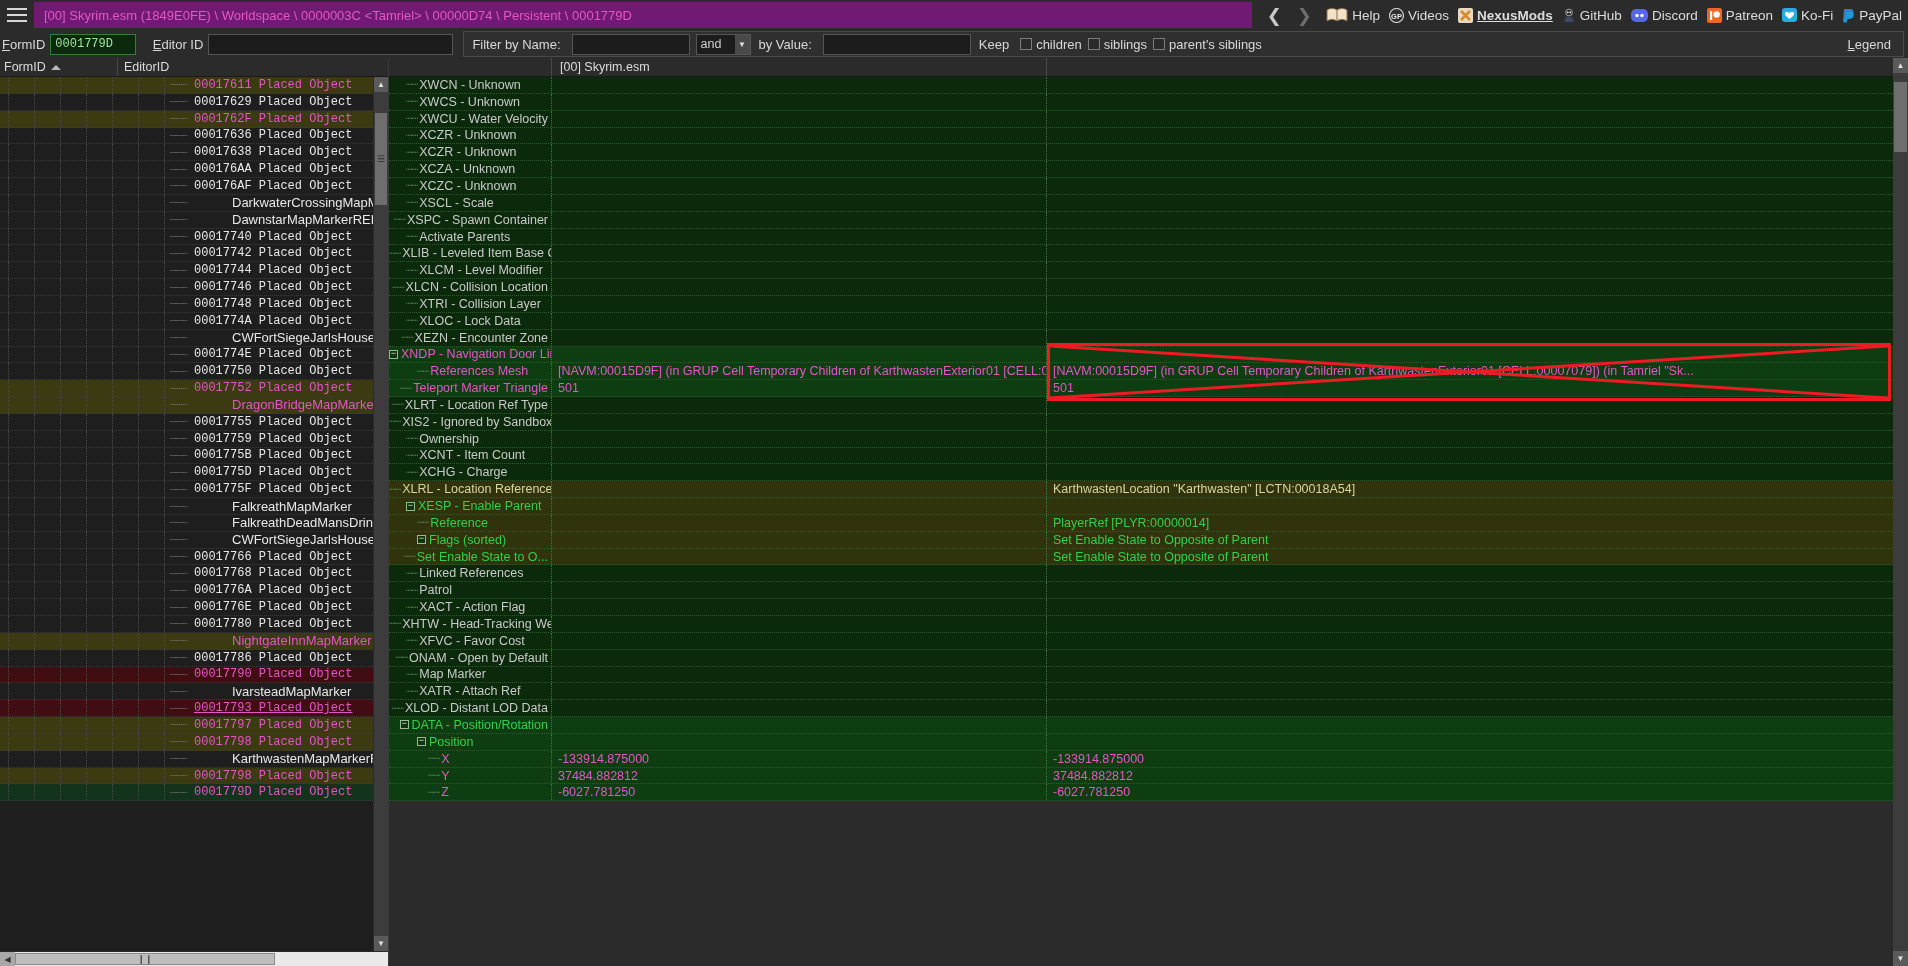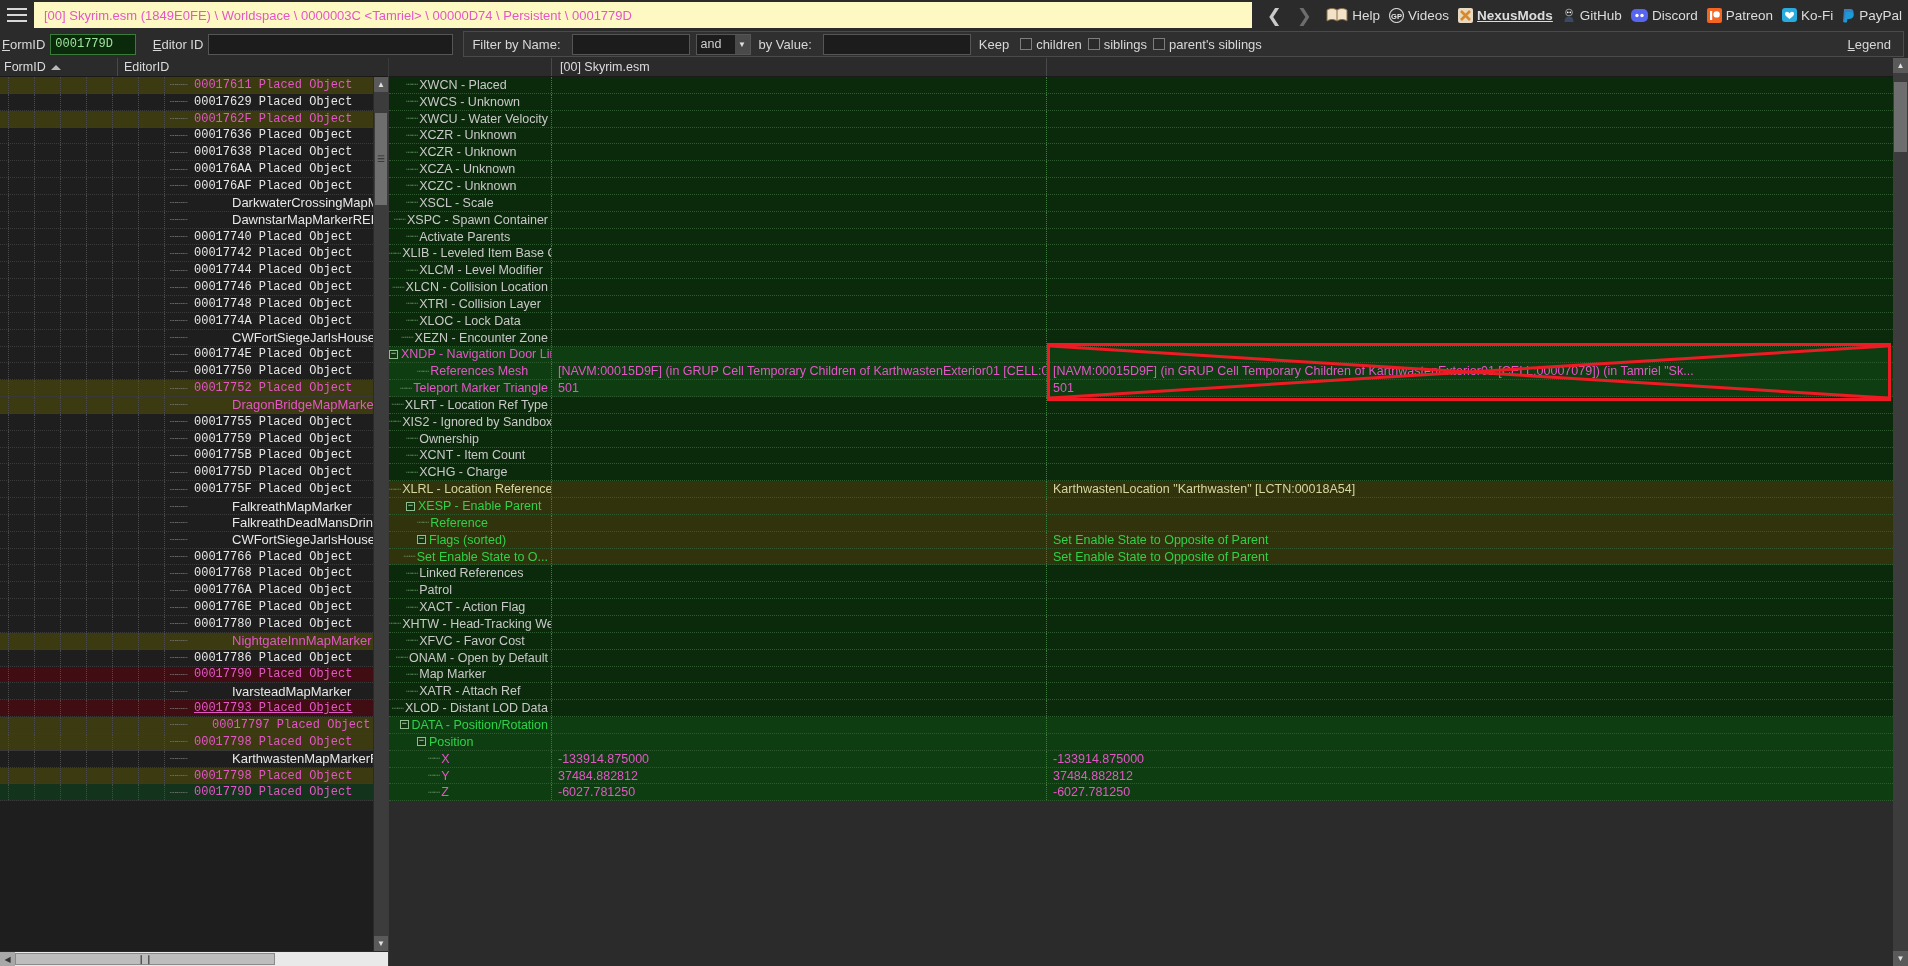--- a/index.html
+++ b/index.html
@@ -20,21 +20,21 @@
     display: flex; align-items: stretch;
   }
   .hamburger {
     width: 34px; display: flex; flex-direction: column;
     justify-content: center; align-items: center; gap: 4px;
     cursor: pointer;
   }
   .hamburger i { display:block; width: 20px; height: 2px; background: #d8d8d8; }
   .pathbar {
     flex: 1 1 auto; margin: 2px 2px 2px 0;
-    background: #fef9c3;
+    background: #701a75;
     display: flex; align-items: center;
     padding-left: 10px;
     font-size: 13px;
     color: #e357c6;
     white-space: nowrap; overflow: hidden;
   }
   .navarrows { display:flex; align-items:center; gap: 2px; padding: 0 6px; }
   .navarrow {
     width: 28px; height: 26px; display:flex; align-items:center; justify-content:center;
     color: #c9c9c9; font-size: 18px; cursor: pointer; font-family: "DejaVu Sans", sans-serif;
@@ -863,21 +863,21 @@
                 <i style="left: 8px;"></i>
                 <i style="left: 34px;"></i>
                 <i style="left: 60px;"></i>
                 <i style="left: 86px;"></i>
                 <i style="left: 112px;"></i>
                 <i style="left: 138px;"></i>
                 <i style="left: 164px;"></i>
               </div>
               <span style="display: inline-block; width: 168px; flex: 0 0 auto;"></span>
               <span class="dashes" style="position: absolute; left: 170px;">┈┈┈</span>
-              <span class="txt c-pink" style="position: absolute; left: 192px; margin-left: 18px;">00017797  Placed Object</span>
+              <span class="txt c-pink" style="position: absolute; left: 192px;">00017797  Placed Object</span>
             </div>
             <div class="lrow formrow hl-olive">
               <div class="guides">
                 <i style="left: 8px;"></i>
                 <i style="left: 34px;"></i>
                 <i style="left: 60px;"></i>
                 <i style="left: 86px;"></i>
                 <i style="left: 112px;"></i>
                 <i style="left: 138px;"></i>
                 <i style="left: 164px;"></i>
@@ -949,21 +949,21 @@
           <div class="rhead">
             <div class="hc c-name"></div>
             <div class="hc c-a">[00] Skyrim.esm</div>
           </div>
           <div class="rbody" id="rbody">
 
           <div class="rrow bg-dark">
                 <div class="cn tg-n">
                   <span class="indent" style="width: 17px;"></span>
                   <span class="dash">┈┈</span>
-                  <span>XWCN - Placed</span>
+                  <span>XWCN - Unknown</span>
                 </div>
                 <div class="ca tg-n"></div>
                 <div class="cb tg-n"></div>
               </div>
               <div class="rrow bg-dark">
                 <div class="cn tg-n">
                   <span class="indent" style="width: 17px;"></span>
                   <span class="dash">┈┈</span>
                   <span>XWCS - Unknown</span>
                 </div>
@@ -1186,20 +1186,21 @@
                 <div class="ca tg-g"></div>
                 <div class="cb tg-g"></div>
               </div>
               <div class="rrow bg-olv">
                 <div class="cn tg-g">
                   <span class="indent" style="width: 28px;"></span>
                   <span class="dash">┈┈</span>
                   <span>Reference</span>
                 </div>
                 <div class="ca tg-g"></div>
+                <div class="cb tg-g">PlayerRef [PLYR:00000014]</div>
               </div>
               <div class="rrow bg-olv">
                 <div class="cn tg-g">
                   <span class="indent" style="width: 28px;"></span>
                   <span class="plusbox">−</span>
                   <span>Flags (sorted)</span>
                 </div>
                 <div class="ca tg-g"></div>
                 <div class="cb tg-g">Set Enable State to Opposite of Parent</div>
               </div>

